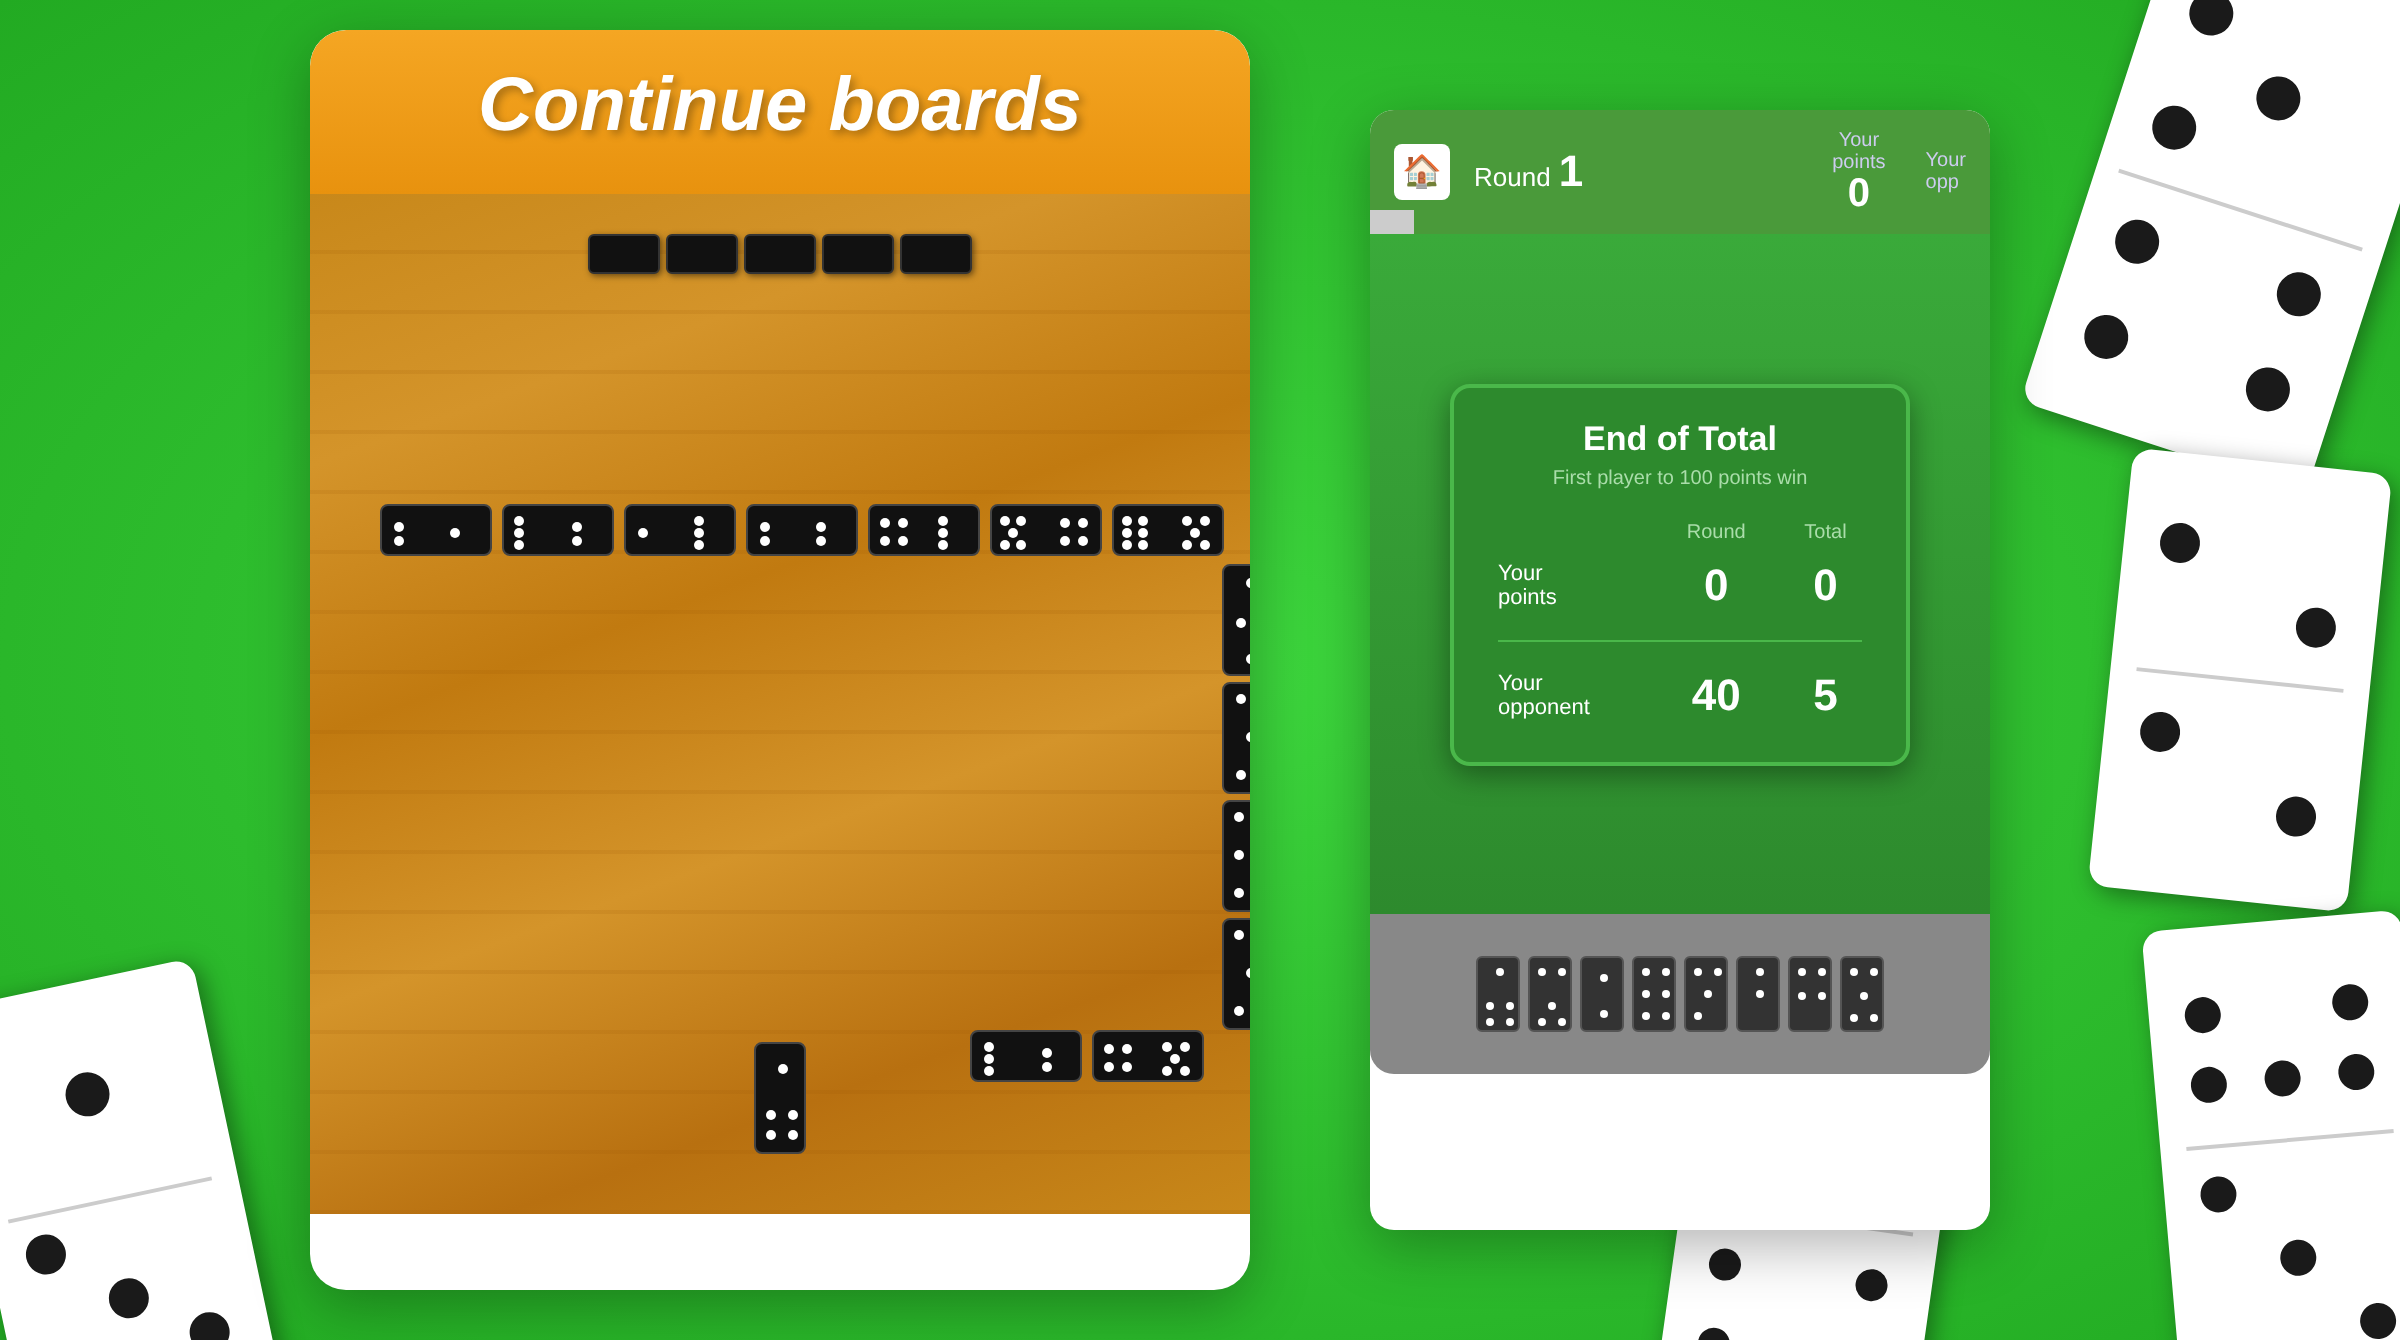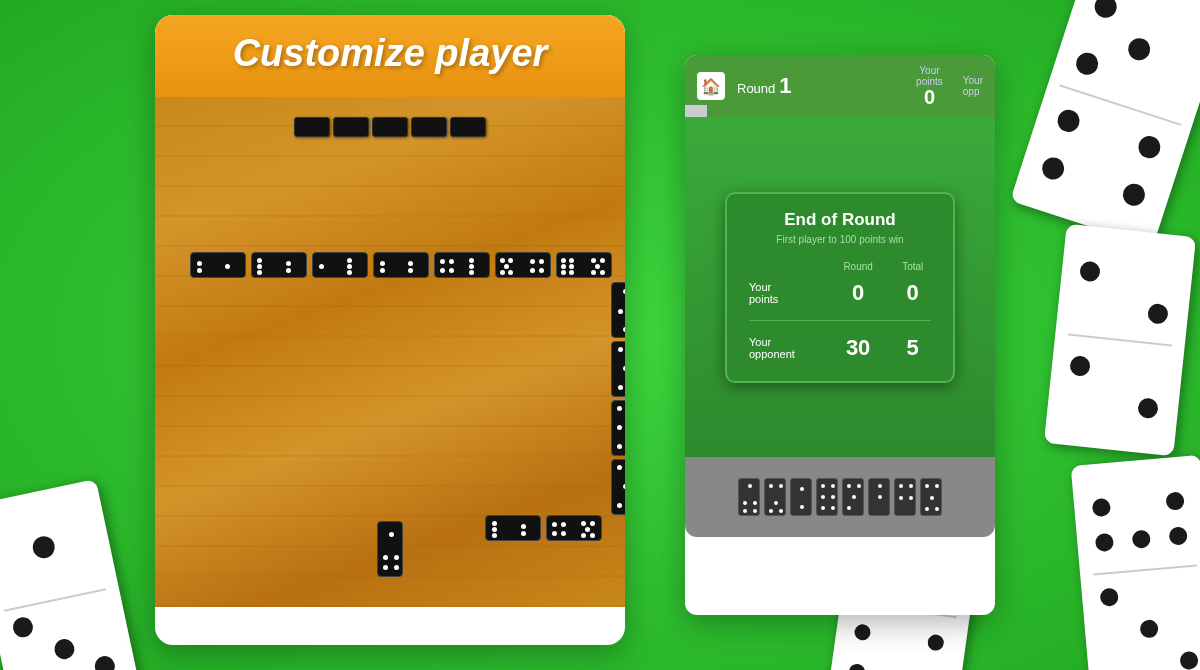--- a/index.html
+++ b/index.html
@@ -370,21 +370,21 @@
   <div class="big-dot" style="width:18px;height:18px;top:70px;left:18px;"></div>
   <div class="big-dot" style="width:18px;height:18px;top:70px;left:92px;"></div>
   <div class="big-dot" style="width:18px;height:18px;top:125px;left:18px;"></div>
   <div class="big-dot" style="width:18px;height:18px;top:160px;left:55px;"></div>
   <div class="big-dot" style="width:18px;height:18px;top:195px;left:92px;"></div>
 </div>
 
 <div class="left-panel">
   <div class="left-header">
     <div class="left-header-title">
-      <span>Customize player</span><br>
+      <span>Continue boards</span><br>
     </div>
   </div>
 
   <div class="board-area">
 
     <div style="position:absolute;top:20px;left:50%;transform:translateX(-50%);display:flex;gap:3px;">
       <div class="domino domino-h" style="width:36px;position:relative;background:#111;border-radius:3px;height:20px;"></div>
       <div class="domino domino-h" style="width:36px;position:relative;background:#111;border-radius:3px;height:20px;"></div>
       <div class="domino domino-h" style="width:36px;position:relative;background:#111;border-radius:3px;height:20px;"></div>
       <div class="domino domino-h" style="width:36px;position:relative;background:#111;border-radius:3px;height:20px;"></div>
@@ -536,21 +536,21 @@
       <div class="side-dot" style="top:10px;left:5px;"></div>
       <div class="side-dot" style="top:16px;left:5px;"></div>
     </div>
     <div class="side-domino">
       <div class="side-dot" style="top:7px;left:5px;"></div>
     </div>
   </div>
 
   <div class="game-board-area">
     <div class="eor-dialog">
-      <div class="eor-title">End of Round</div>
+      <div class="eor-title">End of Total</div>
       <div class="eor-subtitle">First player to 100 points win</div>
 
       <table class="eor-table">
         <thead>
           <tr>
             <td></td>
             <td class="col-header">Round</td>
             <td class="col-header">Total</td>
           </tr>
         </thead>
@@ -566,21 +566,21 @@
           <tr>
               <td colspan="3">
                 <hr class="eor-divider">
               </td>
             </tr>
           <tr>
             <td style="text-align:left;">
               <span style="white-space:pre-line;font-size:11px;">Your
 opponent</span>
             </td>
-            <td class="big-num">30</td>
+            <td class="big-num">40</td>
             <td class="big-num">5</td>
           </tr>
         </tbody>
       </table>
 
     </div>
   </div>
 
   <div class="bottom-tray">
 

